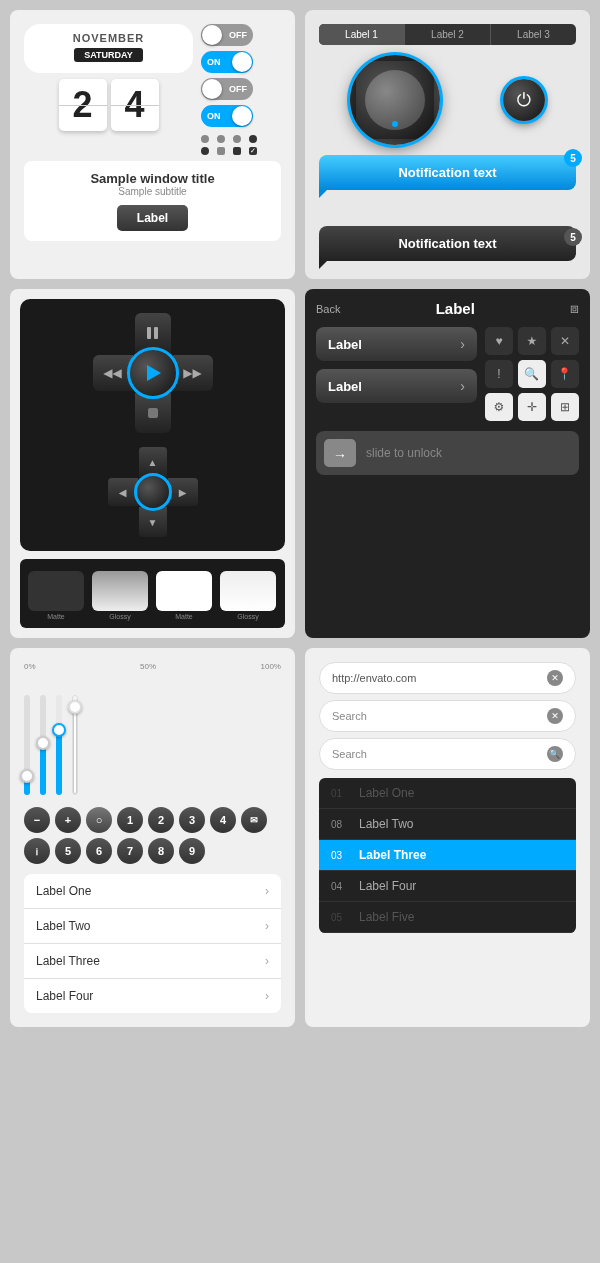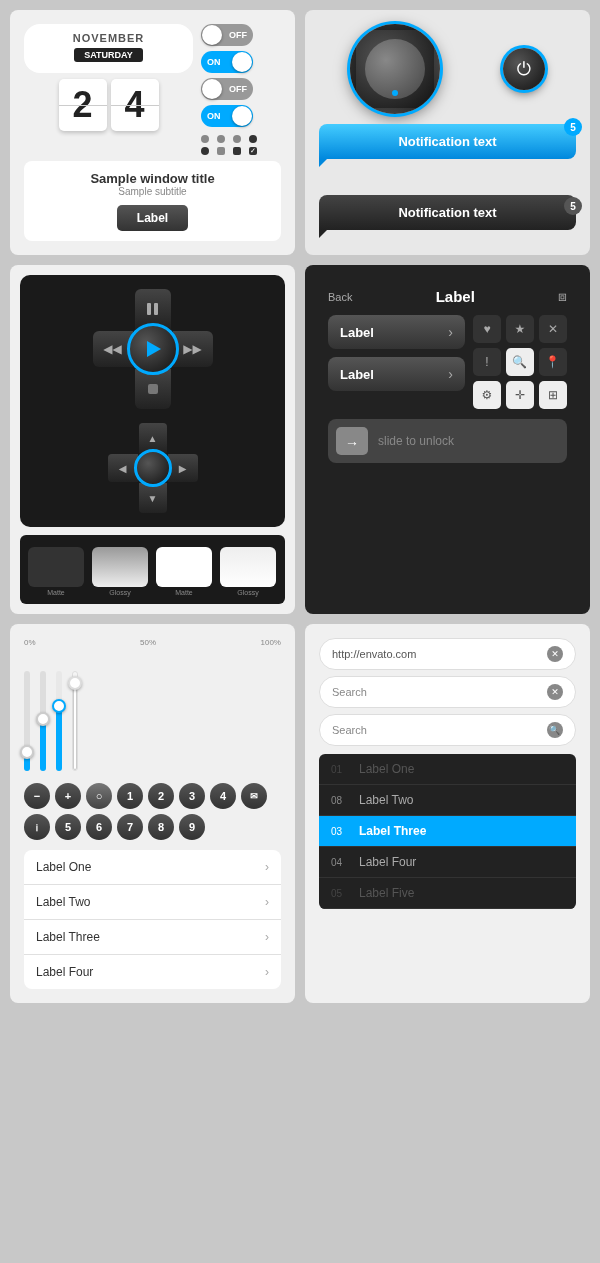--- a/index.html
+++ b/index.html
@@ -16,21 +16,21 @@
     }
     .panel {
       background: #f0f0f0;
       border-radius: 8px;
       padding: 14px;
       overflow: hidden;
     }
     .panel-dark {
       background: #222;
       border-radius: 8px;
-      padding: 23px;
+      padding: 11px;
       overflow: hidden;
     }
     .cal-month {
       font-size: 11px;
       font-weight: bold;
       color: #555;
       letter-spacing: 1px;
     }
     .cal-day {
       font-size: 42px;
@@ -806,20 +806,25 @@
       </div>
     </div>
     <div class="window-info">
       <div class="win-title">Sample window title</div>
       <div class="win-subtitle">Sample subtitle</div>
       <button class="btn-dark">Label</button>
     </div>
   </div>
 
   <div class="panel" style="background:#e8e8e8;">
+    <div class="tab-bar">
+      <div class="tab-item active">Label 1</div>
+      <div class="tab-item">Label 2</div>
+      <div class="tab-item">Label 3</div>
+    </div>
     <div class="knob-area">
       <div class="knob">
         <div class="knob-inner">
           <div class="knob-dot"></div>
         </div>
       </div>
       <div class="power-btn">
         <span class="power-icon">⏻</span>
       </div>
     </div>

